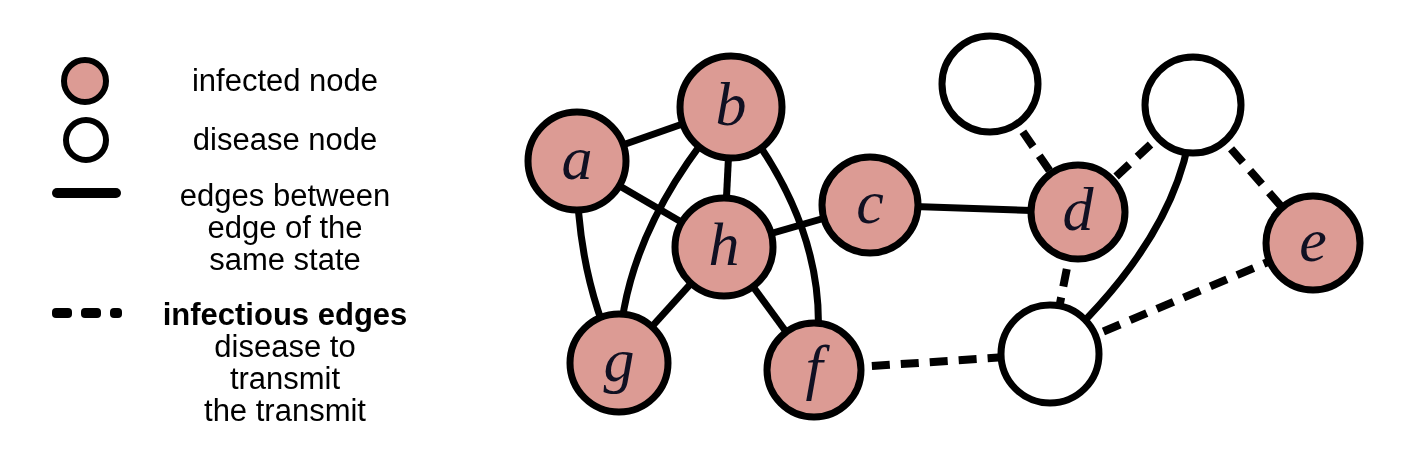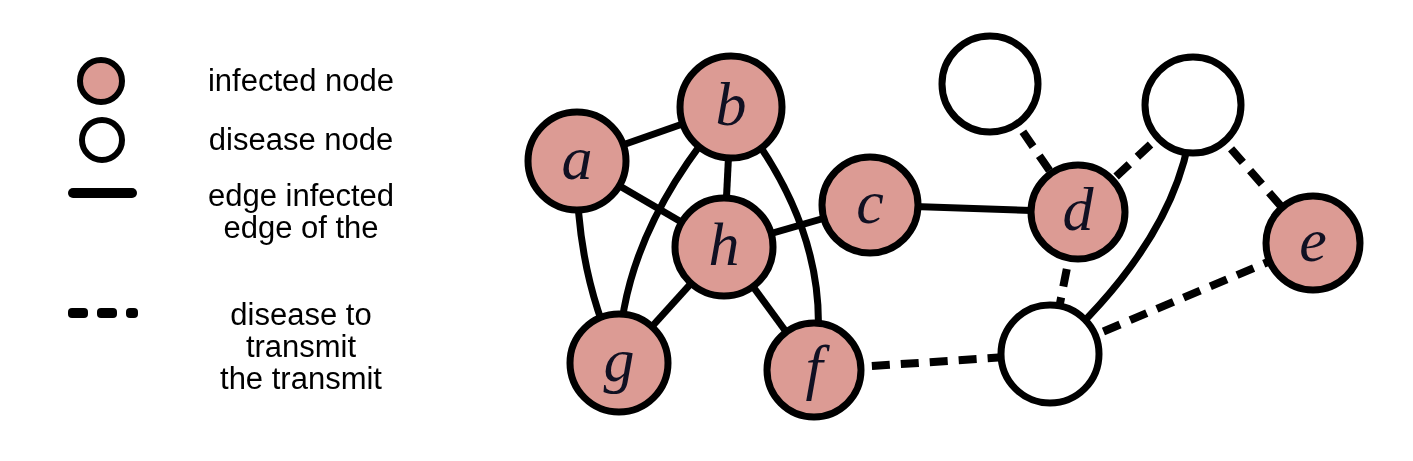--- a/index.html
+++ b/index.html
@@ -13,21 +13,21 @@
 
   #graph-svg { position: absolute; left: 0; top: 0; }
 
   .node-label {
     font-family: "Liberation Serif", serif;
     font-style: italic;
     font-size: 62px;
     fill: #101022;
   }
 
-  .legend { position: absolute; left: 16px; top: 0; width: 480px; height: 461px; padding-left: 15px; }
+  .legend { position: absolute; left: 0; top: 0; width: 480px; height: 461px; padding-left: 15px; }
 
   .swatch-circle { position: absolute; border: 6px solid #000; border-radius: 50%; background: #fff; }
   #sw-infected { left: 61px; top: 57px;  width: 48px; height: 48px; }
   #sw-healthy  { left: 63px; top: 117px; width: 46px; height: 46px; }
 
   #sw-solid {
     position: absolute; left: 52px; top: 188px;
     width: 69px; height: 10px; background: #000; border-radius: 5px;
   }
   #sw-dashed { position: absolute; left: 52px; top: 308px; display: flex; gap: 9px; }
@@ -98,28 +98,30 @@
   <div class="legend">
 
     <div id="sw-infected" class="swatch-circle" style="background: rgb(220, 155, 148);"></div>
     <div class="legend-text" id="lt-1">infected node</div>
 
     <div id="sw-healthy" class="swatch-circle" style="background: rgb(255, 255, 255);"></div>
     <div class="legend-text" id="lt-2">disease node</div>
 
     <div id="sw-solid"></div>
     <div class="legend-text" id="lt-3">
-      <div>edge infected</div>
+      <div>edges between</div>
       <div>edge of the</div>
+      <div>same state</div>
     </div>
 
     <div id="sw-dashed">
       <span></span>
       <span></span>
       <span></span>
     </div>
     <div class="legend-text" id="lt-4">
+      <div class="bold">infectious edges</div>
       <div>disease to transmit</div>
       <div>the transmit</div>
     </div>
 
   </div>
 </div>
 
 </body></html>

